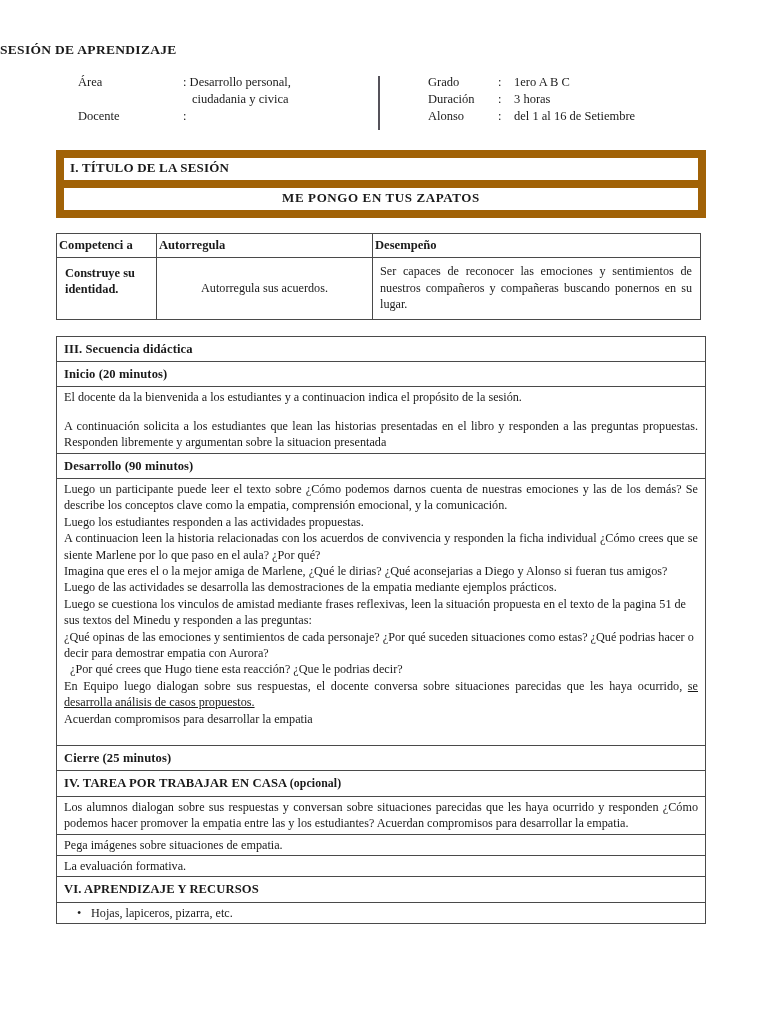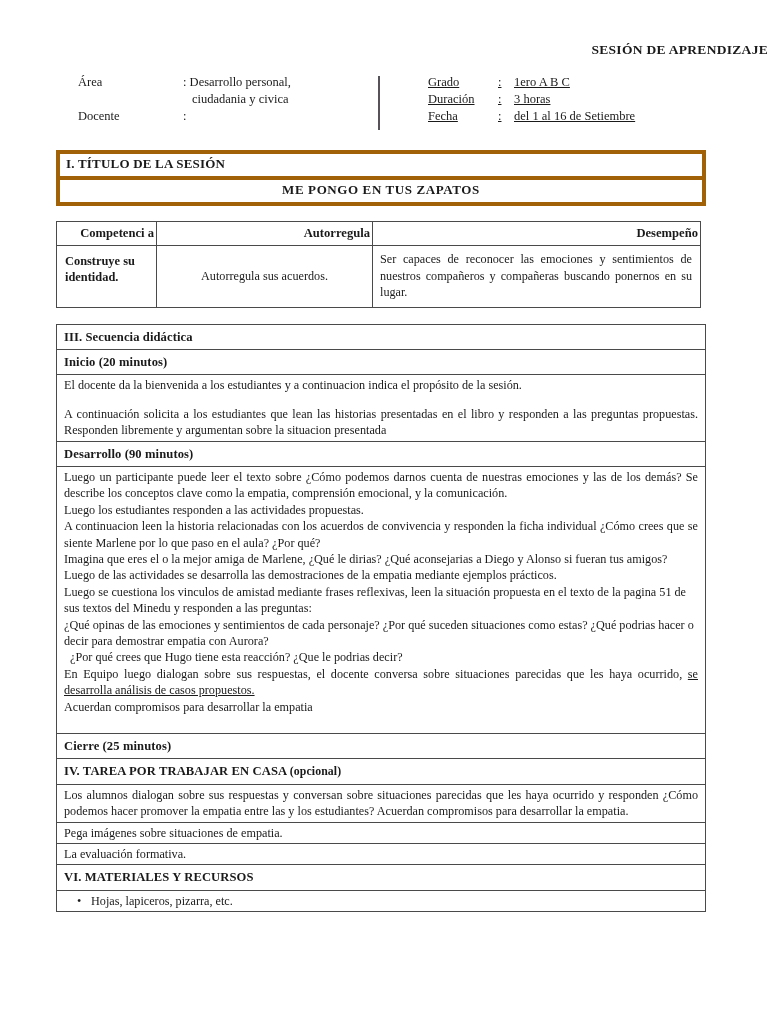--- a/index.html
+++ b/index.html
@@ -18,21 +18,21 @@
   .page {
     width: 768px;
     height: 1024px;
     box-sizing: border-box;
     padding: 0;
     position: relative;
   }
 
   
   .doc-title {
-    text-align: right;
+    text-align: left;
     font-weight: bold;
     font-size: 13.5px;
     letter-spacing: 0.3px;
     margin: 0;
     padding-top: 42px;
   }
   .meta-block {
     display: flex;
     margin-top: 16px;
     padding-left: 78px;
@@ -48,21 +48,20 @@
   .meta-left .values { flex: 1; }
   .meta-divider {
     width: 2px;
     background: #55525a;
     margin: 2px 0 2px 0;
     height: 54px;
   }
   .meta-right {
     padding-left: 48px;
     display: flex;
-    text-decoration: underline;
   }
   .meta-right .labels { width: 70px; }
   .meta-right .colon { width: 16px; }
   .meta-right .values { white-space: nowrap; }
   .mrow { height: 17px; }
 
   
   .tbl {
     border-collapse: collapse;
     table-layout: fixed;
@@ -71,21 +70,21 @@
   .tbl td {
     border: 1px solid #3a3a3a;
     padding: 1px 4px;
     vertical-align: top;
   }
 
   
   .sec1-wrap { margin: 18px 0 0 56px; }
   .sec1 { width: 650px; }
   .sec1 td {
-    border: 4px solid #a16207;
+    border: 8px solid #a16207;
     height: 18px;
     padding: 2px 6px;
   }
   .sec1 .hdr {
     font-weight: bold;
     font-size: 13px;
     letter-spacing: 0.2px;
   }
   .sec1 .titleval {
     font-weight: bold;
@@ -101,21 +100,21 @@
     border: 1px solid #4a4a4a;
     padding: 3px 6px;
   }
   .sec2 .banner {
     font-weight: bold;
     font-size: 13px;
     letter-spacing: 0.2px;
     padding: 2px 8px;
   }
   .sec2 .colhead {
-    text-align: right;
+    text-align: left;
     font-weight: bold;
     font-size: 12.6px;
     vertical-align: middle;
     padding: 4px 2px;
   }
   .sec2 .c-comp {
     font-weight: bold;
     font-size: 12.4px;
     line-height: 16px;
     padding: 7px 6px 10px 8px;
@@ -195,21 +194,21 @@
         </div>
       </div>
     </div>
 
     <div class="meta-divider"></div>
 
     <div class="meta-right">
       <div class="labels">
         <div class="mrow">Grado</div>
         <div class="mrow">Duración</div>
-        <div class="mrow">Fecha</div>
+        <div class="mrow">Alonso</div>
       </div>
       <div class="colon">
         <div class="mrow">:</div>
         <div class="mrow">:</div>
         <div class="mrow">:</div>
       </div>
       <div class="values">
         <div class="mrow">1ero  A B C</div>
         <div class="mrow">3 horas</div>
         <div class="mrow">del 1 al 16 de Setiembre</div>
@@ -302,21 +301,21 @@
       </tr>
       <tr>
         <td class="body">Pega imágenes sobre situaciones de empatia.</td>
       </tr>
 
       <tr>
         <td class="body">La evaluación formativa.</td>
       </tr>
 
       <tr>
-        <td class="band">VI. MATERIALES Y RECURSOS</td>
+        <td class="band">VI. APRENDIZAJE Y RECURSOS</td>
       </tr>
       <tr>
         <td class="body bullet-row"><span class="dot">•</span><span>Hojas, lapiceros, pizarra, etc.</span></td>
       </tr>
 
     </tbody>
       </table>
   </div>
 
 </div>

